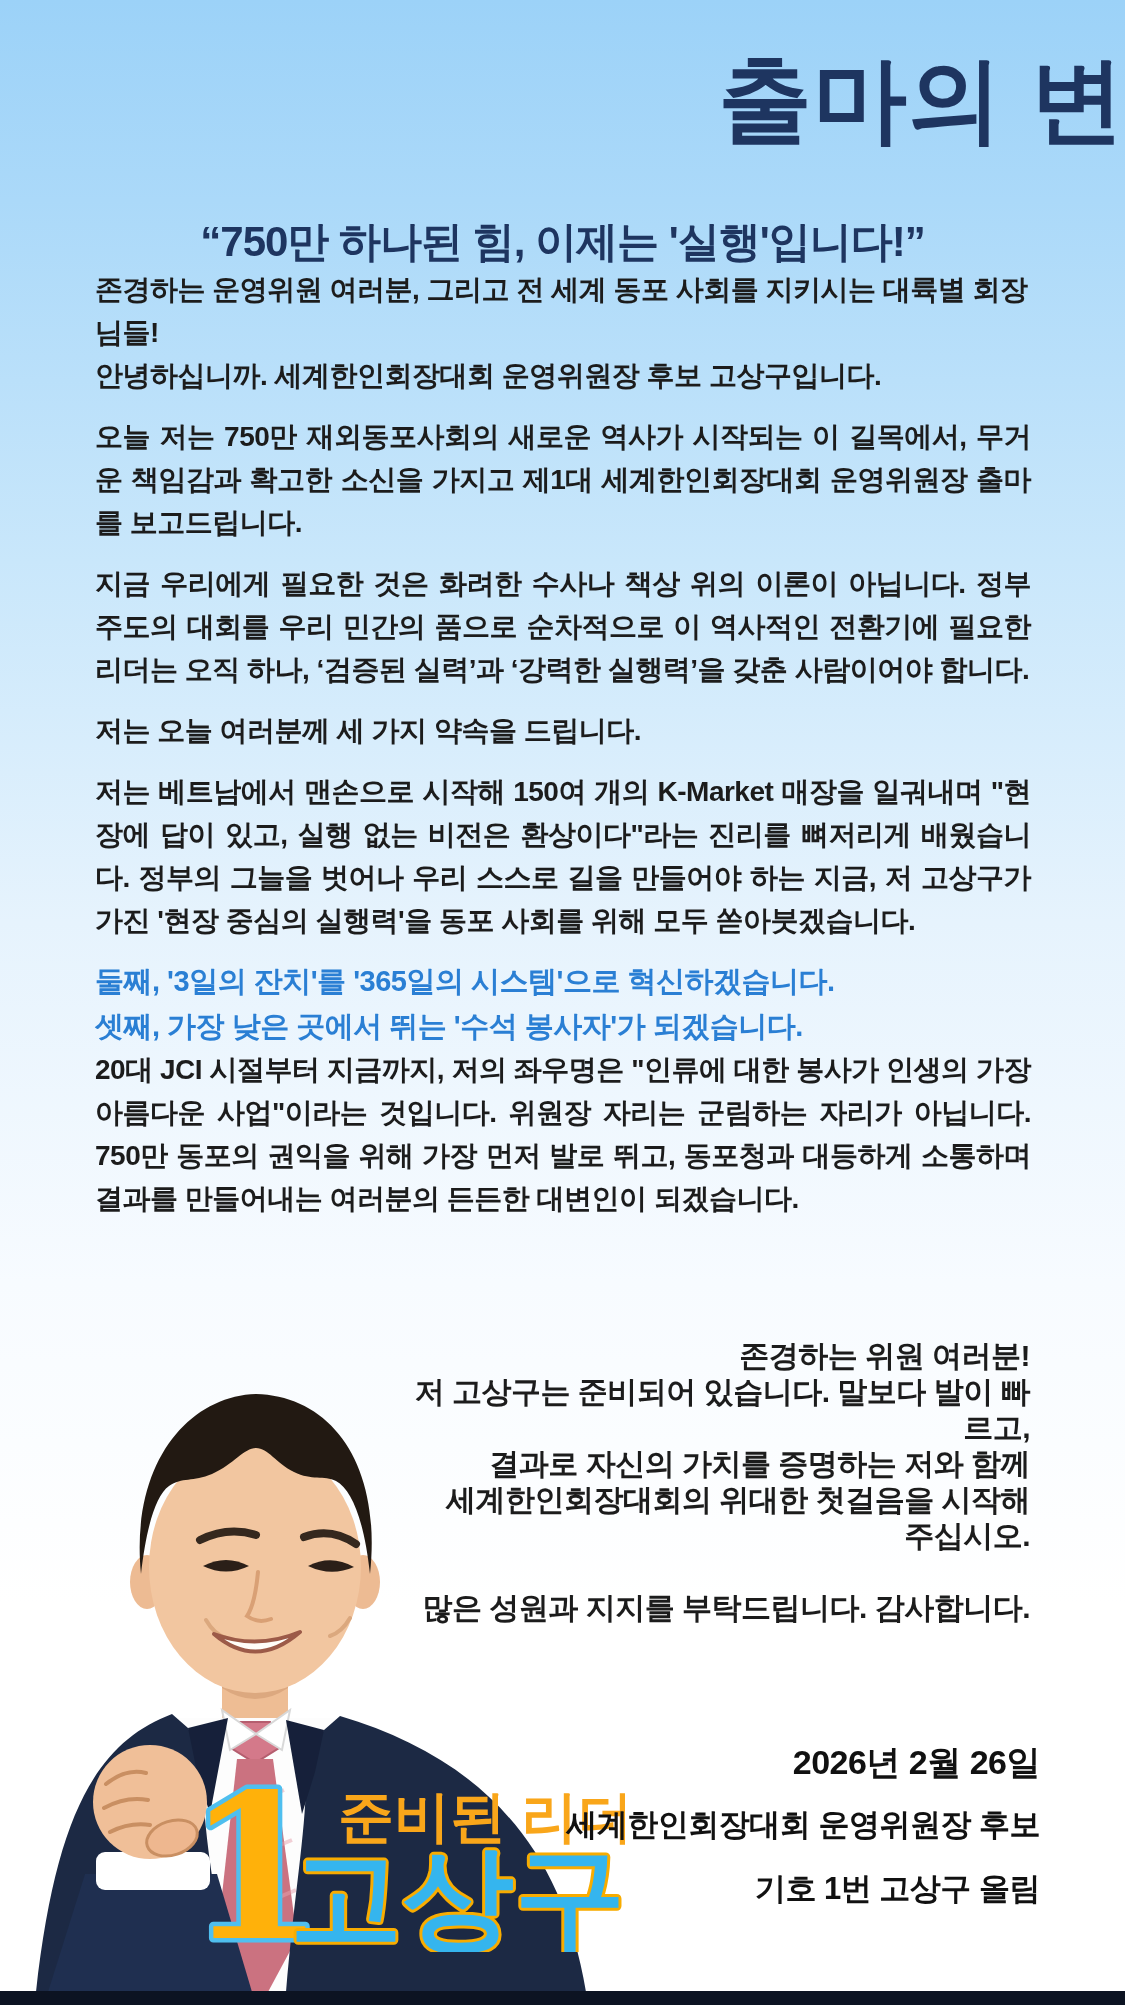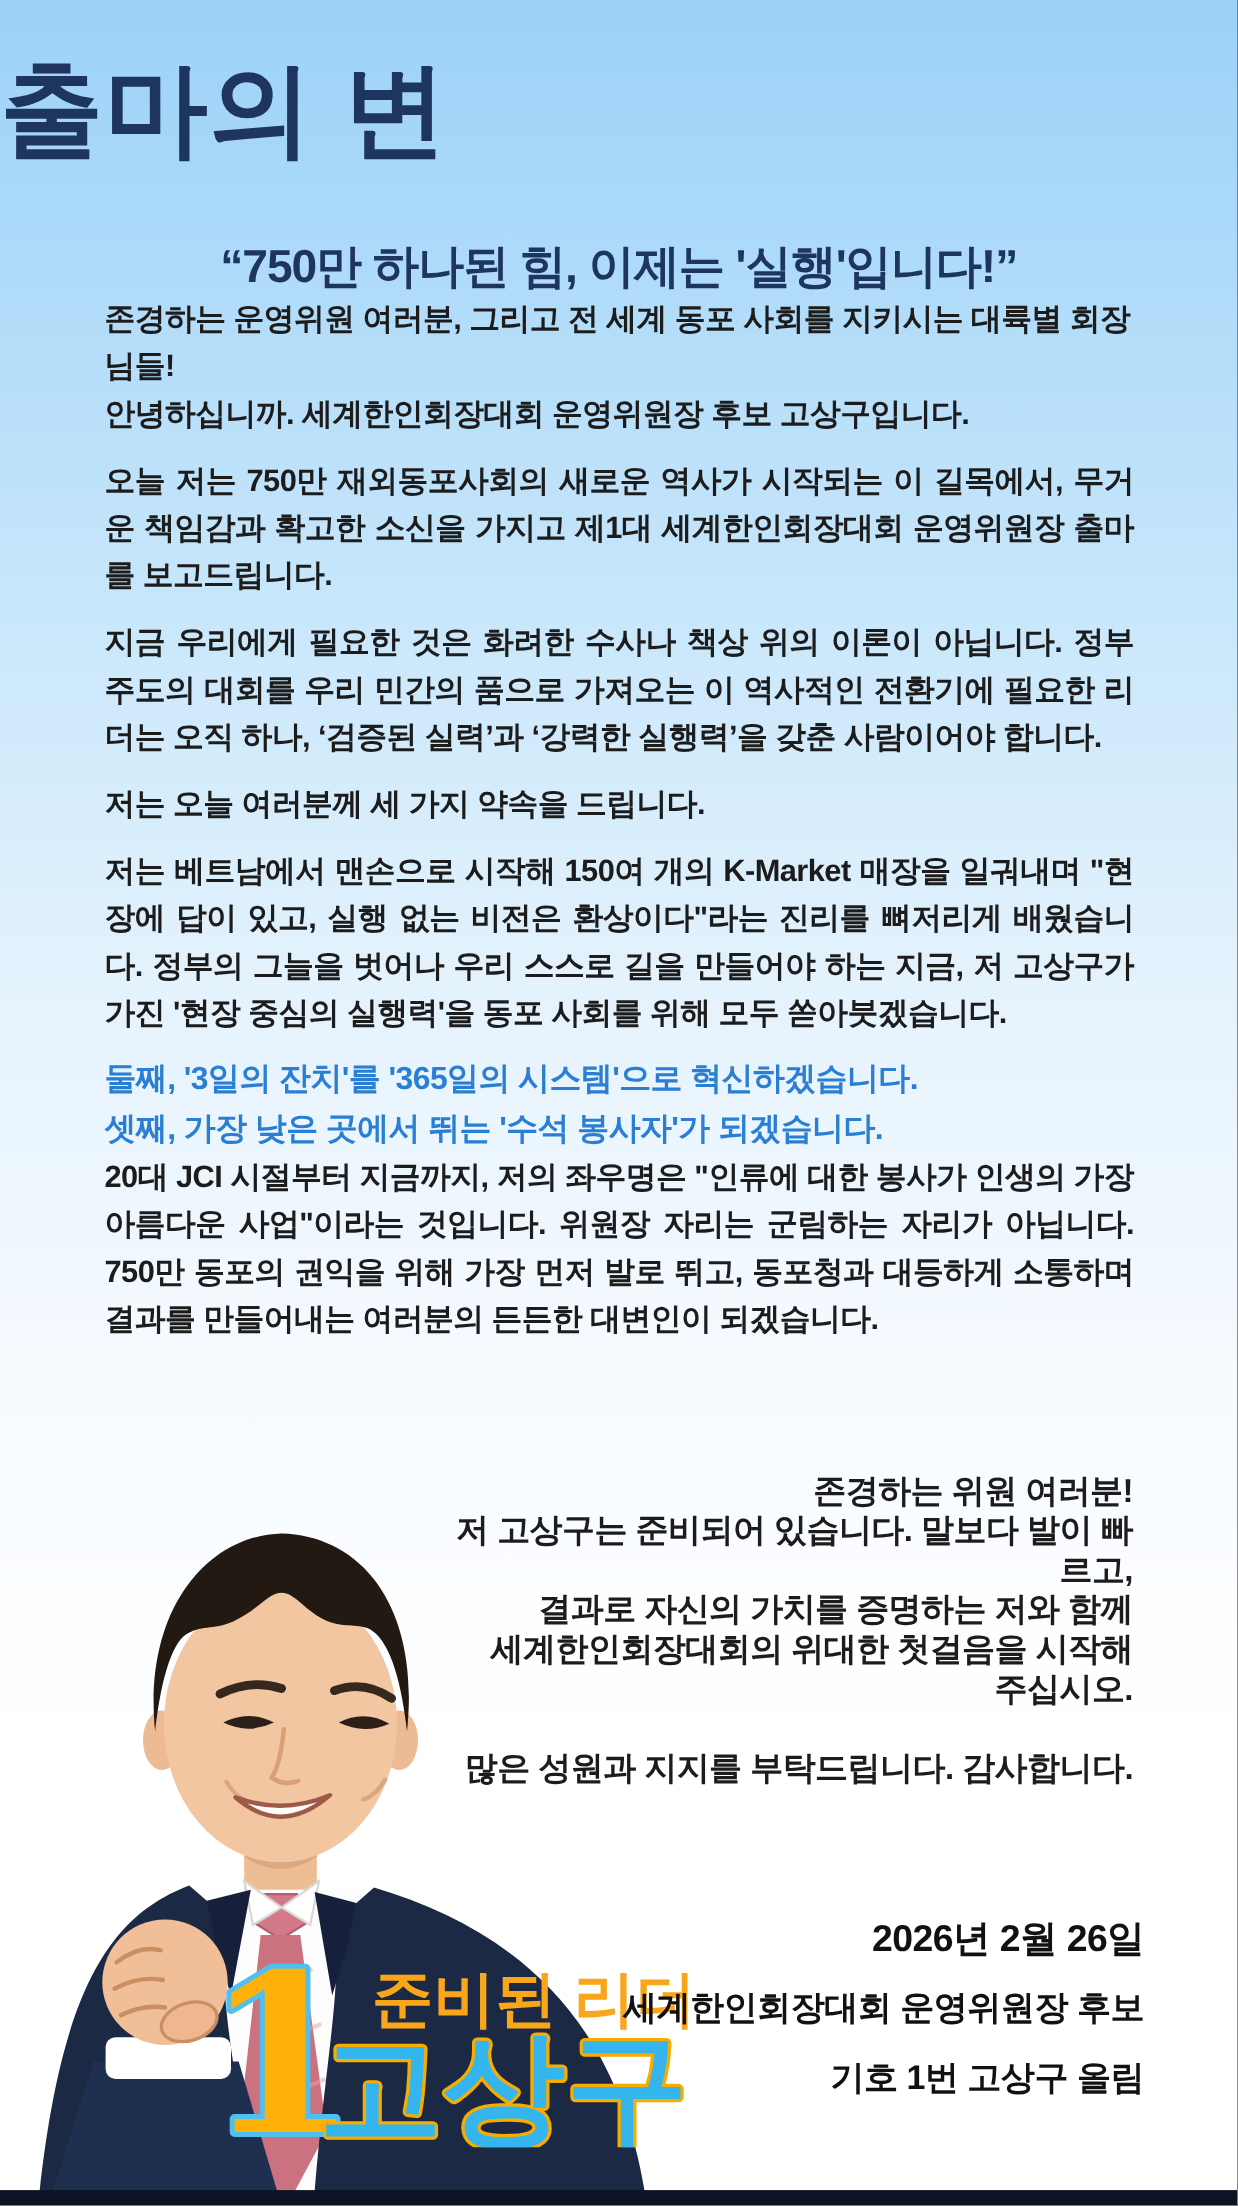--- a/index.html
+++ b/index.html
@@ -2,21 +2,21 @@
 <html><head>
 <meta charset="utf-8">
 <style>
   html,body { margin:0; padding:0; background:#666; }
   .page {
     position:relative; width:1125px; height:2005px; margin:0 auto; overflow:hidden;
     font-family:"Liberation Sans","DejaVu Sans",sans-serif;
     background:linear-gradient(180deg,#9cd2f8 0%,#abd9f9 10%,#c9e7fb 28%,#e6f3fd 46%,#f7fbff 64%,#ffffff 80%,#ffffff 100%);
   }
   .title {
-    position:absolute; top:48px; left:0; width:100%; text-align:left;
+    position:absolute; top:48px; left:0; width:100%; text-align:right;
     font-size:94px; font-weight:900; color:#1e3560; letter-spacing:1px; line-height:1.1;
   }
   .subtitle {
     position:absolute; top:214px; left:0; width:100%; text-align:center;
     font-size:42px; font-weight:800; color:#1e3560; letter-spacing:-1px;
   }
   .letter {
     position:absolute; left:95px; top:268px; width:936px;
     font-size:28px; line-height:43px; font-weight:700; color:#1c1c1c; letter-spacing:-0.5px;
   }
@@ -45,21 +45,21 @@
 
 <div class="page">
 
   <div class="title">출마의 변</div>
   <div class="subtitle">“750만 하나된 힘, 이제는 '실행'입니다!”</div>
 
   <div class="letter">
     <p class="para pre">존경하는 운영위원 여러분, 그리고 전 세계 동포 사회를 지키시는 대륙별 회장님들!
 안녕하십니까. 세계한인회장대회 운영위원장 후보 고상구입니다.</p>
     <p class="para">오늘 저는 750만 재외동포사회의 새로운 역사가 시작되는 이 길목에서, 무거운 책임감과 확고한 소신을 가지고 제1대 세계한인회장대회 운영위원장 출마를 보고드립니다.</p>
-    <p class="para">지금 우리에게 필요한 것은 화려한 수사나 책상 위의 이론이 아닙니다. 정부 주도의 대회를 우리 민간의 품으로 가져오는 이 역사적인 전환기에 필요한 리더는 오직 하나, ‘검증된 실력’과 ‘강력한 실행력’을 갖춘 사람이어야 합니다.</p>
+    <p class="para">지금 우리에게 필요한 것은 화려한 수사나 책상 위의 이론이 아닙니다. 정부 주도의 대회를 우리 민간의 품으로 순차적으로 이 역사적인 전환기에 필요한 리더는 오직 하나, ‘검증된 실력’과 ‘강력한 실행력’을 갖춘 사람이어야 합니다.</p>
     <p class="para">저는 오늘 여러분께 세 가지 약속을 드립니다.</p>
 
     <p class="sec-b">저는 베트남에서 맨손으로 시작해 150여 개의 K-Market 매장을 일궈내며 "현장에 답이 있고, 실행 없는 비전은 환상이다"라는 진리를 뼈저리게 배웠습니다. 정부의 그늘을 벗어나 우리 스스로 길을 만들어야 하는 지금, 저 고상구가 가진 '현장 중심의 실행력'을 동포 사회를 위해 모두 쏟아붓겠습니다.</p>
 
     <p class="sec-h">둘째, '3일의 잔치'를 '365일의 시스템'으로 혁신하겠습니다.</p>
 
     <p class="sec-h">셋째, 가장 낮은 곳에서 뛰는 '수석 봉사자'가 되겠습니다.</p>
     <p class="sec-b">20대 JCI 시절부터 지금까지, 저의 좌우명은 "인류에 대한 봉사가 인생의 가장 아름다운 사업"이라는 것입니다. 위원장 자리는 군림하는 자리가 아닙니다. 750만 동포의 권익을 위해 가장 먼저 발로 뛰고, 동포청과 대등하게 소통하며 결과를 만들어내는 여러분의 든든한 대변인이 되겠습니다.</p>
   </div>
 

